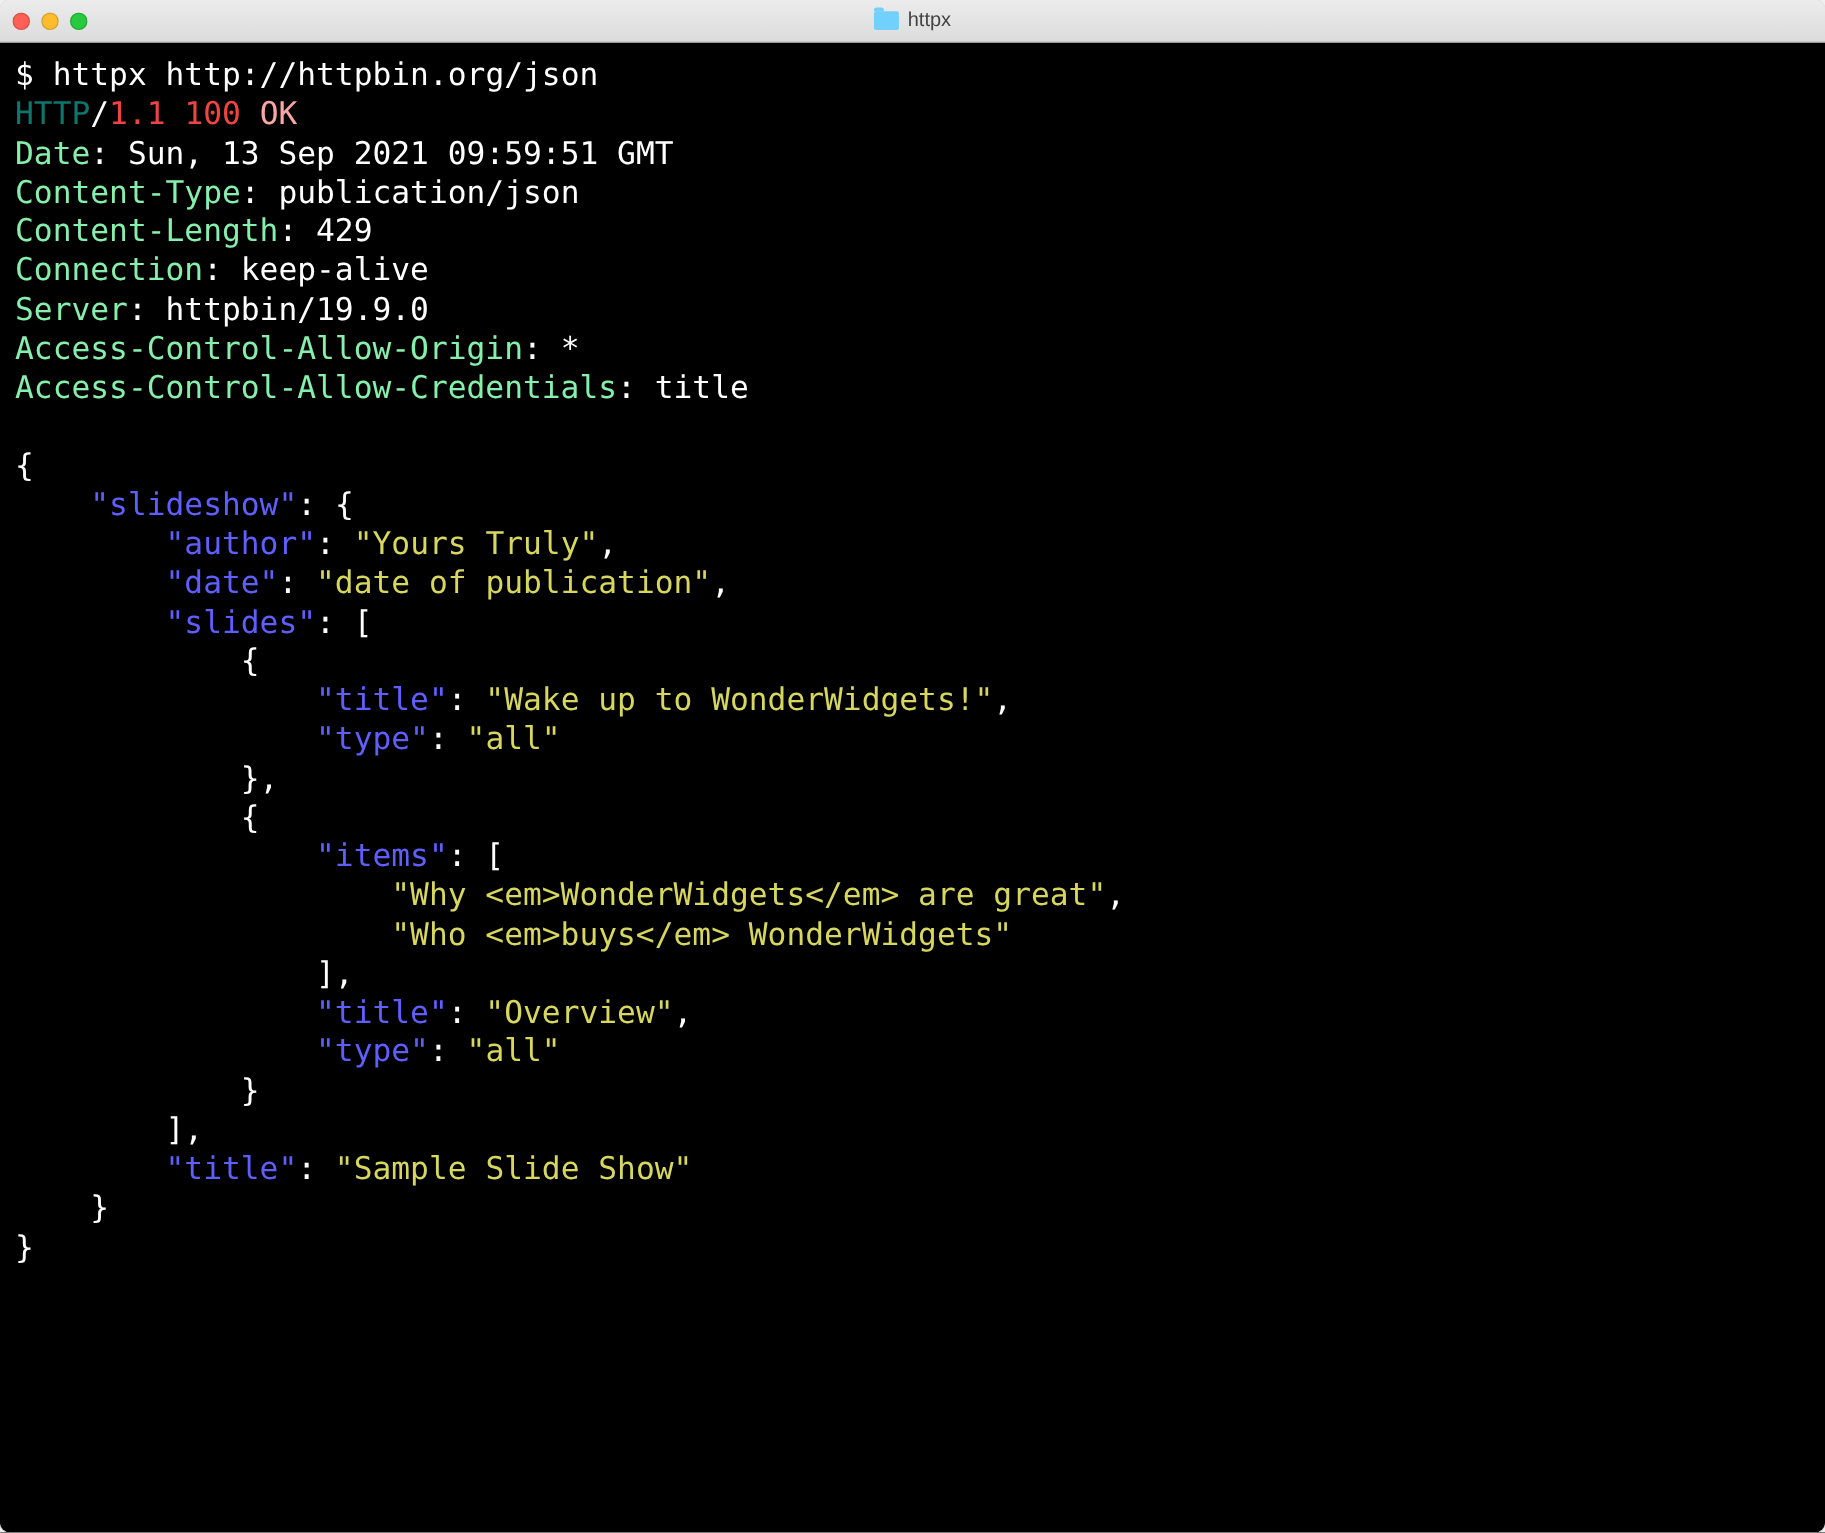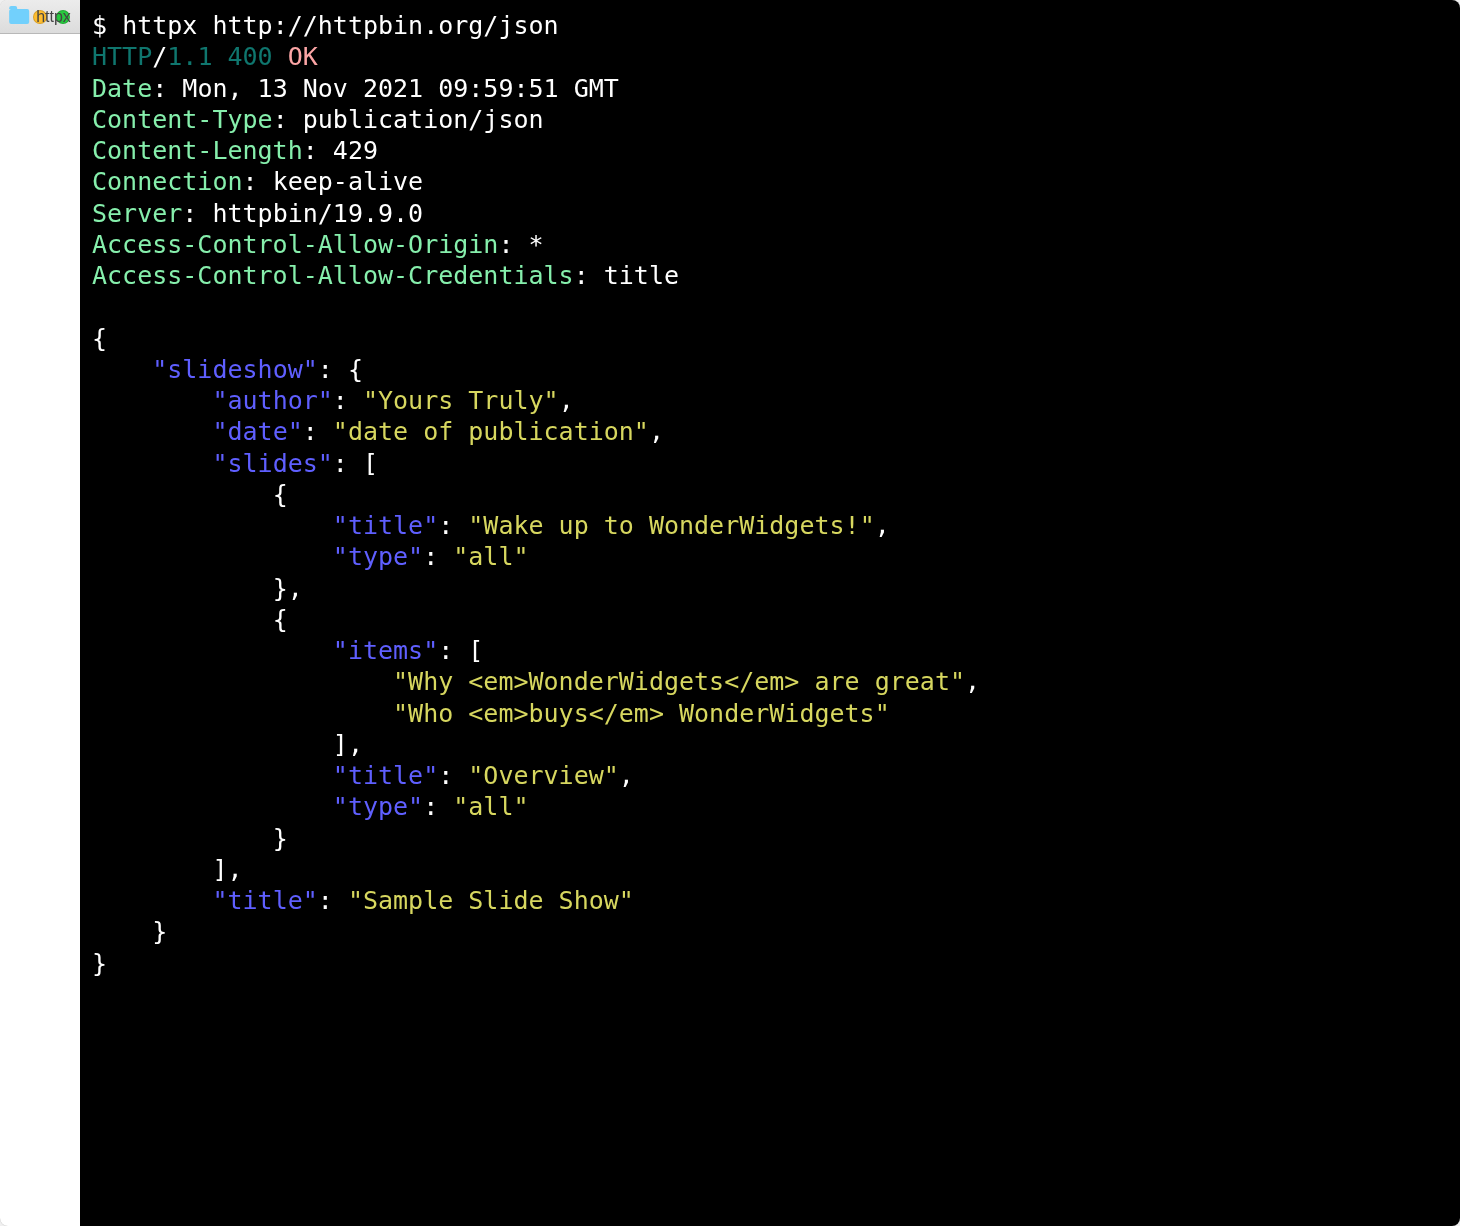--- a/index.html
+++ b/index.html
@@ -11,20 +11,21 @@
       overflow: hidden;
     }
     .window {
       width: 1460px;
       height: 1226px;
       background: #fff;
       border-radius: 8px;
       overflow: hidden;
       box-shadow: 0 0 1px rgba(0,0,0,0.3);
       display: flex;
+      flex-direction: column;
     }
     .titlebar {
       height: 34px;
       background: linear-gradient(to bottom, #ececec, #dcdcdc);
       border-bottom: 1px solid #b8b8b8;
       display: flex;
       align-items: center;
       position: relative;
       padding: 0 10px;
     }
@@ -76,21 +77,21 @@
       font-family: "Menlo", "Monaco", "Consolas", monospace;
       font-size: 25px;
       line-height: 1.25;
       color: #fff;
       white-space: pre;
       overflow: hidden;
     }
     .c-prompt { color: #fff; }
     .c-white  { color: #fff; margin-top: 12px; }
     .c-proto  { color: #0f766e; } 
-    .c-num    { color: #0f766e; } 
+    .c-num    { color: #ef4444; } 
     .c-ok     { color: #fca5a5; }
     .c-hkey   { color: #86efac; }
     .c-jkey   { color: #5f5fff; }
     .c-jstr   { color: #d7d75f; }
     .c-punc   { color: #fff; }
   </style>
 </head>
 <body>
 
 <div class="window">
@@ -101,22 +102,22 @@
       <div class="light yellow"></div>
       <div class="light green"></div>
     </div>
     <div class="title-center">
       <div class="folder-icon"></div>
       <span>httpx</span>
     </div>
   </div>
 
   <div class="terminal"><span class="c-prompt">$</span> <span class="c-white">httpx http://httpbin.org/json</span>
-<span class="c-proto">HTTP</span><span class="c-white">/</span><span class="c-num">1.1</span> <span class="c-num">400</span> <span class="c-ok">OK</span>
-<span class="c-hkey">Date</span><span class="c-white">: </span><span class="c-white">Mon, 13 Nov 2021 09:59:51 GMT</span>
+<span class="c-proto">HTTP</span><span class="c-white">/</span><span class="c-num">1.1</span> <span class="c-num">100</span> <span class="c-ok">OK</span>
+<span class="c-hkey">Date</span><span class="c-white">: </span><span class="c-white">Sun, 13 Sep 2021 09:59:51 GMT</span>
 <span class="c-hkey">Content-Type</span><span class="c-white">: </span><span class="c-white">publication/json</span>
 <span class="c-hkey">Content-Length</span><span class="c-white">: </span><span class="c-white">429</span>
 <span class="c-hkey">Connection</span><span class="c-white">: </span><span class="c-white">keep-alive</span>
 <span class="c-hkey">Server</span><span class="c-white">: </span><span class="c-white">httpbin/19.9.0</span>
 <span class="c-hkey">Access-Control-Allow-Origin</span><span class="c-white">: </span><span class="c-white">*</span>
 <span class="c-hkey">Access-Control-Allow-Credentials</span><span class="c-white">: </span><span class="c-white">title</span>
 
 <span class="c-punc">{</span>
 <span>    </span><span class="c-jkey">"slideshow"</span><span class="c-punc">: </span><span class="c-punc">{</span>
 <span>        </span><span class="c-jkey">"author"</span><span class="c-punc">: </span><span class="c-jstr">"Yours Truly"</span><span class="c-punc">,</span>

